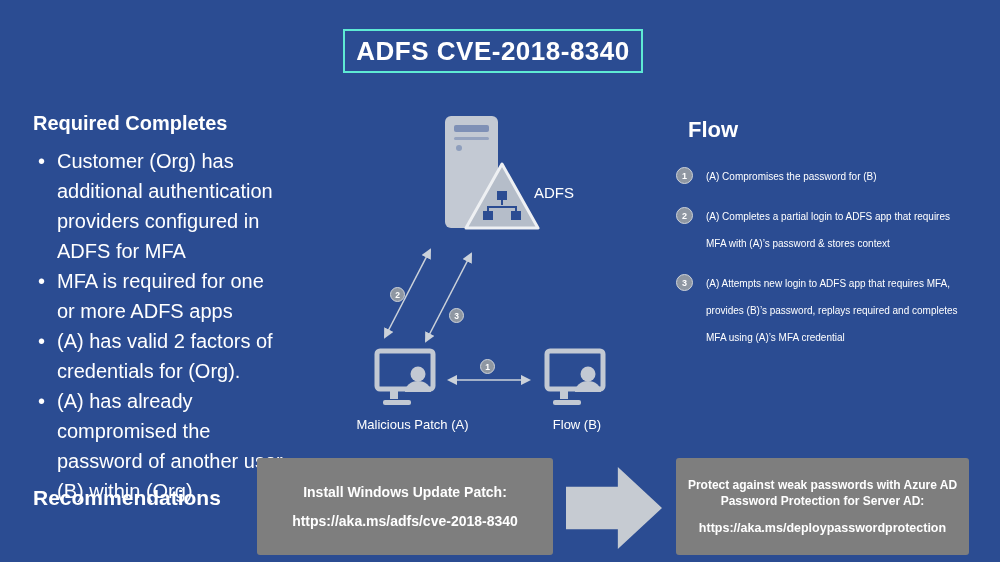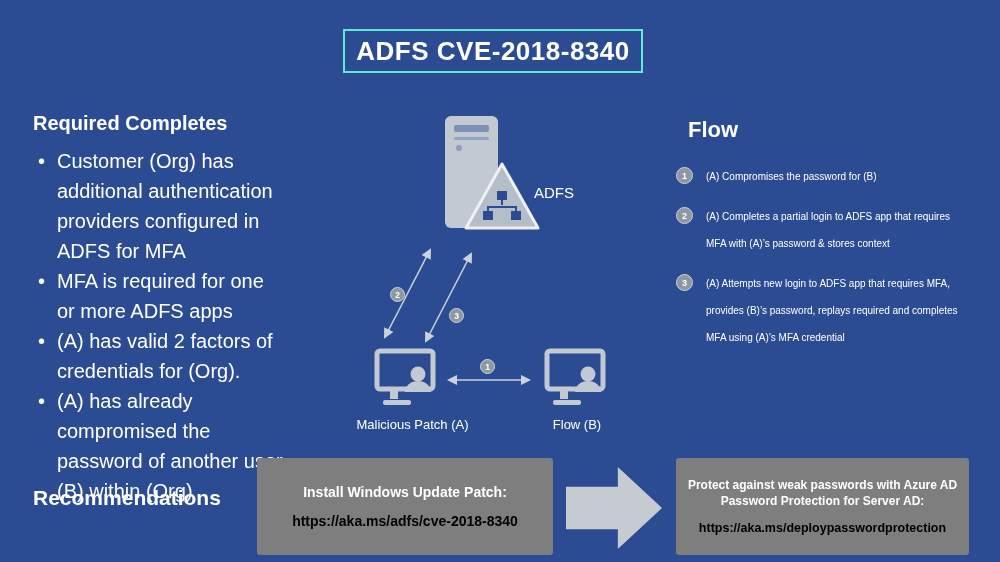--- a/index.html
+++ b/index.html
@@ -66,21 +66,21 @@
     position:absolute; top:458px; height:97px; background:#7e7e7e;
     border-radius:3px; text-align:center; color:#fff;
     display:flex; flex-direction:column; justify-content:center;
   }
   .box1 { left:257px; width:296px; padding:6px 18px; }
   .box1 .box-title { font-size:14px; font-weight:bold; margin-bottom:13px; }
   .box1 .gold { font-size:14px; }
   .box2 { left:676px; width:293px; padding:6px 10px; }
   .box2 .box-title { font-size:12px; font-weight:bold; line-height:16.5px; margin-bottom:10px; }
   .box2 .gold { font-size:12.5px; line-height:16.5px; }
-  .gold { color:#000000; font-weight:bold; text-decoration:none; cursor:pointer; display:block; }
+  .gold { color:#ffffff; font-weight:bold; text-decoration:none; cursor:pointer; display:block; }
   .block-arrow {
     position:absolute; left:566px; top:467px; width:96px; height:82px;
     background:#c6cbd2;
     clip-path:polygon(0% 24%, 54% 24%, 54% 0%, 100% 50%, 54% 100%, 54% 76%, 0% 76%);
   }
 </style>
 </head>
 <body>
 
 <div class="slide">

